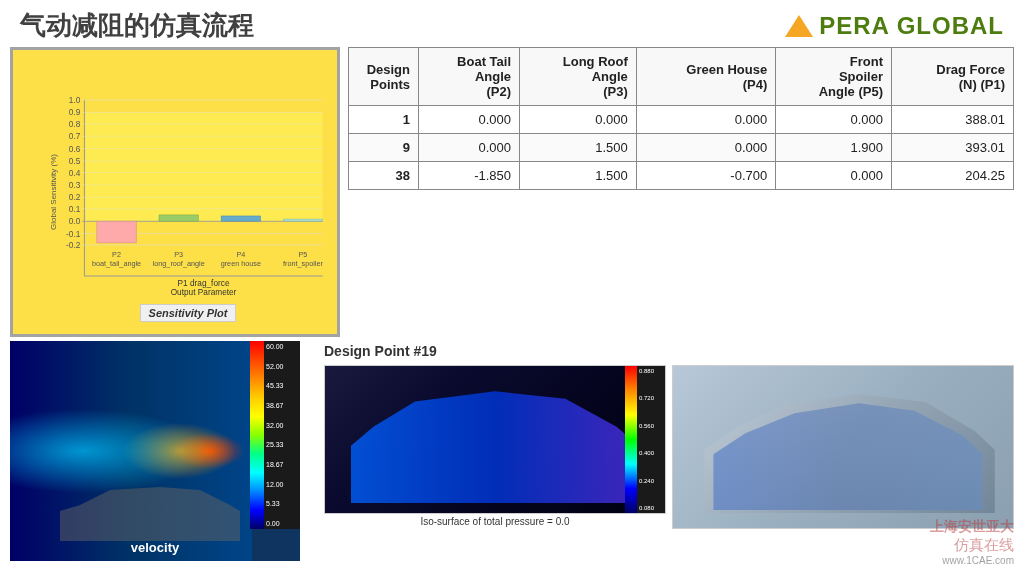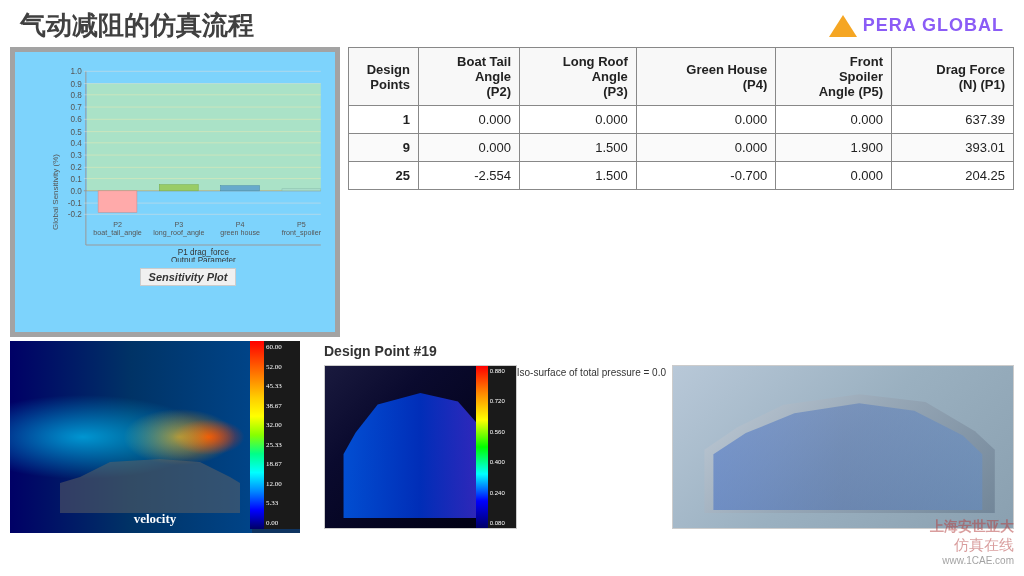--- a/index.html
+++ b/index.html
@@ -30,23 +30,23 @@
       gap: 6px;
     }
     .logo-triangle {
       width: 0;
       height: 0;
       border-left: 14px solid transparent;
       border-right: 14px solid transparent;
       border-bottom: 22px solid #f5a623;
     }
     .logo-text {
-      font-size: 18px;
-      font-weight: bold;
-      color: #8b5cf6;
+      font-size: 24px;
+      font-weight: bold;
+      color: #4d7c0f;
       letter-spacing: 1px;
     }
 
     
     .main-content {
       display: flex;
       flex-direction: column;
       padding: 0 10px 4px 10px;
     }
 
@@ -54,27 +54,27 @@
     .top-section {
       display: flex;
       gap: 8px;
       height: 290px;
     }
 
     
     .chart-area {
       width: 330px;
       min-width: 330px;
-      border: 5px solid #a3a3a3;
-      background: #7dd3fc;
+      border: 3px solid #a3a3a3;
+      background: #fde047;
       display: flex;
       flex-direction: column;
       align-items: center;
       justify-content: flex-end;
-      padding: 4px 4px 46px 30px;
+      padding: 4px 4px 12px 30px;
       position: relative;
     }
     .chart-inner {
       width: 100%;
       height: 220px;
       position: relative;
     }
     .chart-svg {
       width: 100%;
       height: 100%;
@@ -129,25 +129,24 @@
       gap: 6px;
       height: 188px;
       margin-top: 4px;
       position: relative;
     }
 
     
     .cfd-velocity {
       width: 290px;
       min-width: 290px;
-      height: 192px;
+      height: 220px;
       background: linear-gradient(135deg, #1a1a2e 0%, #16213e 20%, #0f3460 40%);
       position: relative;
       overflow: hidden;
-      font-family: Liberation Serif, serif;
     }
     .velocity-flow {
       position: absolute;
       left: 0; top: 0; right: 48px; bottom: 0;
       background:
         radial-gradient(ellipse 180px 60px at 30% 50%, rgba(0,200,255,0.7) 0%, transparent 70%),
         radial-gradient(ellipse 80px 40px at 70% 50%, rgba(255,165,0,0.8) 0%, transparent 70%),
         radial-gradient(ellipse 60px 30px at 82% 50%, rgba(255,50,0,0.9) 0%, transparent 60%),
         linear-gradient(to right, #000066, #003366, #004488);
     }
@@ -364,33 +363,33 @@
             <th>Drag Force<br>(N) (P1)</th>
           </tr>
         </thead>
         <tbody id="table-body">
         <tr>
               <td style="font-weight: bold;">1</td>
               <td>0.000</td>
               <td>0.000</td>
               <td>0.000</td>
               <td>0.000</td>
-              <td>637.39</td>
+              <td>388.01</td>
             </tr>
             <tr>
               <td style="font-weight: bold;">9</td>
               <td>0.000</td>
               <td>1.500</td>
               <td>0.000</td>
               <td>1.900</td>
               <td>393.01</td>
             </tr>
             <tr>
-              <td style="font-weight: bold;">25</td>
-              <td>-2.554</td>
+              <td style="font-weight: bold;">38</td>
+              <td>-1.850</td>
               <td>1.500</td>
               <td>-0.700</td>
               <td>0.000</td>
               <td>204.25</td>
             </tr>
           </tbody>
       </table>
     </div>
 
   </div>
@@ -418,21 +417,21 @@
           </div>
         </div>
         <div class="velocity-text">velocity</div>
       </div>
     </div>
 
     <div class="bottom-right">
       <div class="dp-header">Design Point #19</div>
       <div class="bottom-images">
 
-        <div style="flex:1; display:flex; flex-direction:row;">
+        <div style="flex:1; display:flex; flex-direction:column;">
           <div class="cfd-side">
             <div class="cfd-side-inner">
               <div class="cfd-side-car"></div>
               <div style="position:absolute; right:0; top:0; width:40px; height:100%; background:#1a1a1a; display:flex; flex-direction:row;">
                 <div style="width:12px; height:100%; background:linear-gradient(to bottom, #ff0000, #ff8800, #ffff00, #00ff00, #00ffff, #0000ff, #000066);"></div>
                 <div style="display:flex; flex-direction:column; justify-content:space-between; padding:2px 0; margin-left:2px;">
                   <span style="font-size:6px; color:#fff;">0.880</span>
                   <span style="font-size:6px; color:#fff;">0.720</span>
                   <span style="font-size:6px; color:#fff;">0.560</span>
                   <span style="font-size:6px; color:#fff;">0.400</span>

